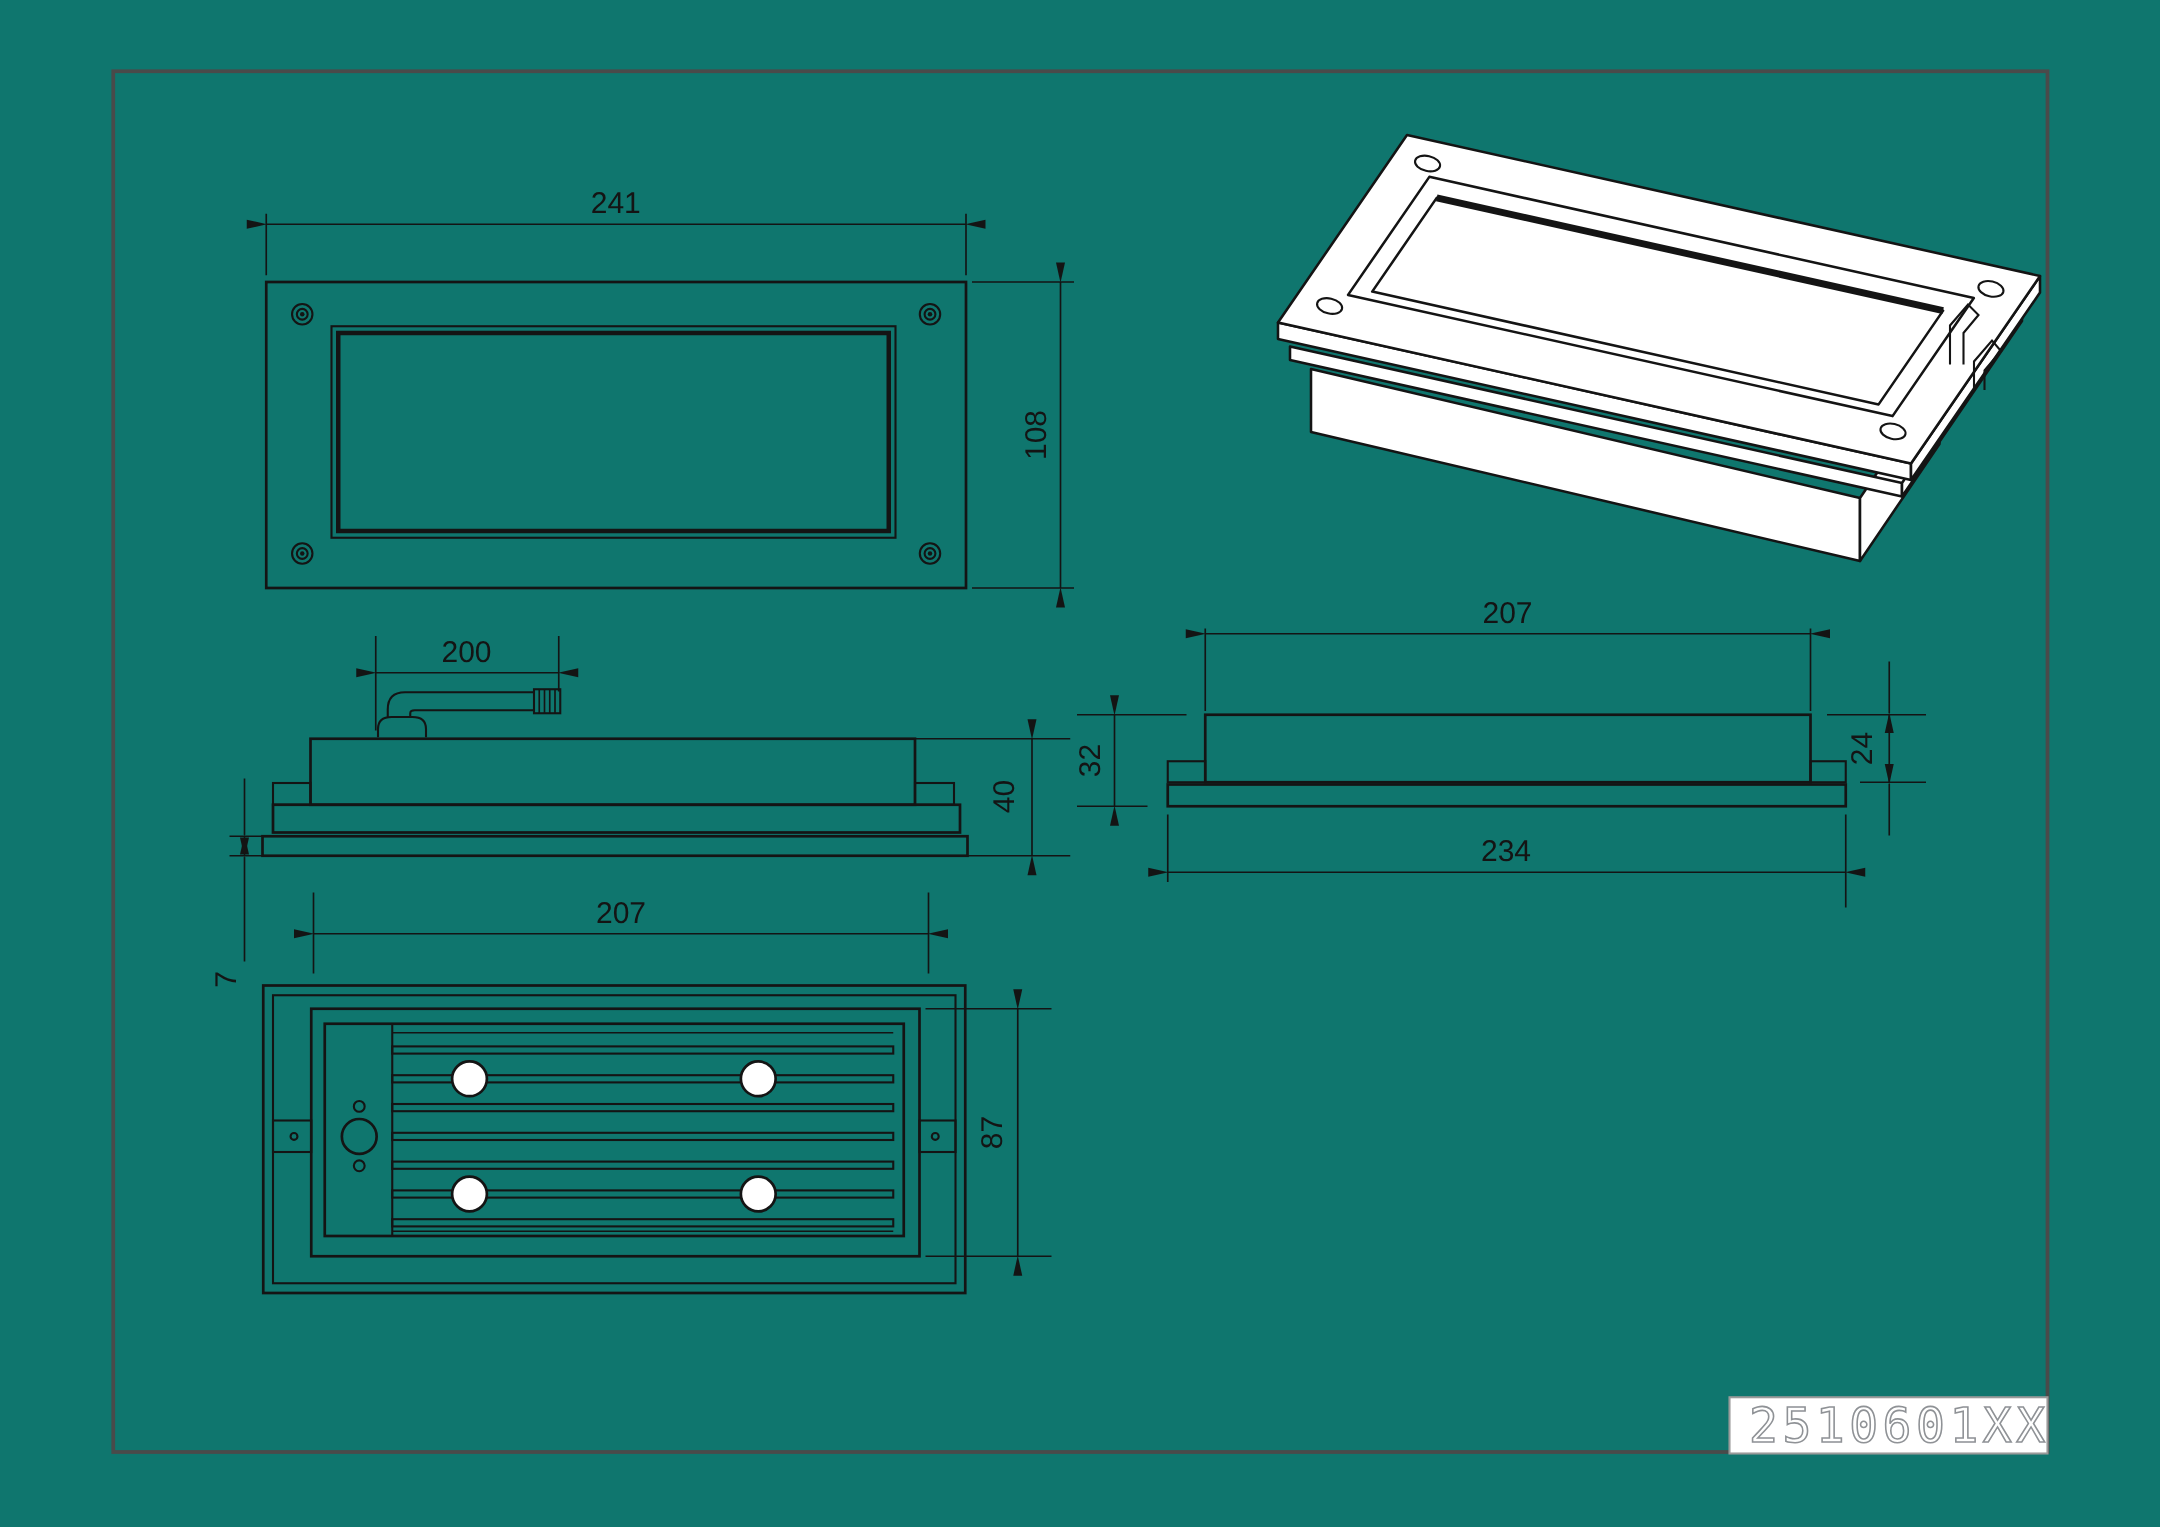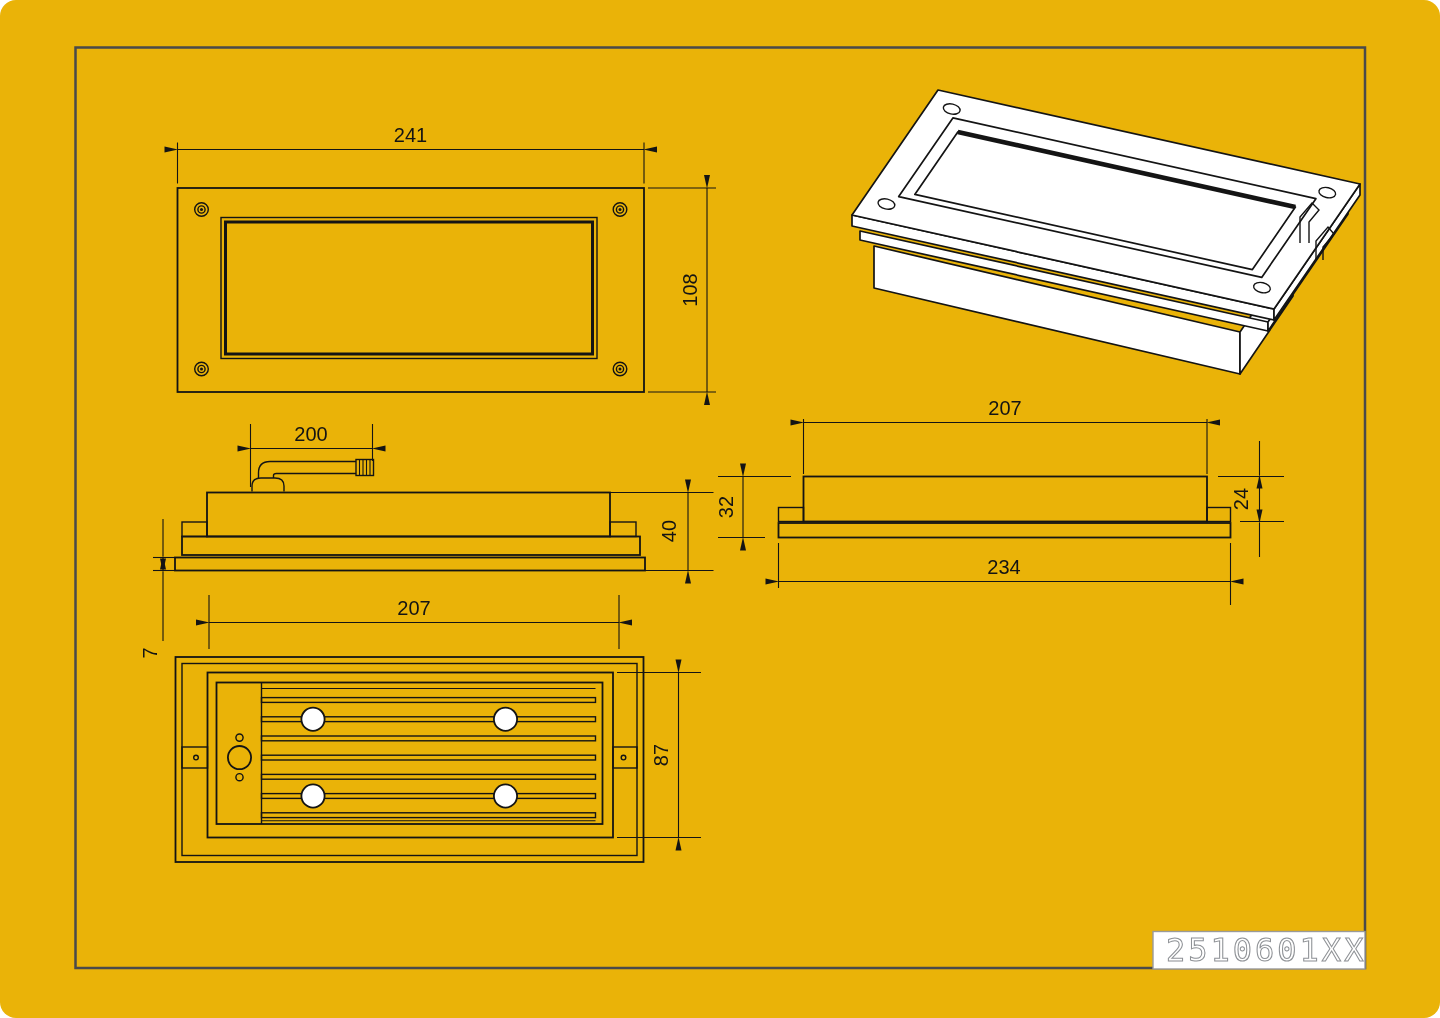--- a/index.html
+++ b/index.html
@@ -1,17 +1,17 @@
 <!DOCTYPE html>
 <html><head>
 <meta charset="utf-8">
 <style>
   html,body{margin:0;padding:0;background:#ffffff;}
-  .page{position:relative;width:1440px;height:1018px;background:#eab308;overflow:hidden;
-        font-family:"Liberation Sans",sans-serif;border-radius:16px;}
+  .page{position:relative;width:1440px;height:1018px;background:#0f766e;overflow:hidden;
+        font-family:"Liberation Sans",sans-serif;}
   svg{position:absolute;left:0;top:0;}
   .obj{stroke:#141414;fill:none;stroke-width:1.8;}
   .objthin{stroke:#141414;fill:none;stroke-width:1.4;}
   .objthick{stroke:#141414;fill:none;stroke-width:3;}
   .face{stroke:#141414;fill:#ffffff;stroke-width:1.7;stroke-linejoin:round;}
   .dim{stroke:#141414;fill:none;stroke-width:1.1;}
   .dimtxt{font-family:"Liberation Sans",sans-serif;font-size:20px;fill:#141414;}
   .pn{font-family:"DejaVu Sans Mono",monospace;font-size:32px;letter-spacing:3px;
       fill:none;stroke:#8f9296;stroke-width:1.05;}
   .fillblk{fill:#141414;stroke:none;}

